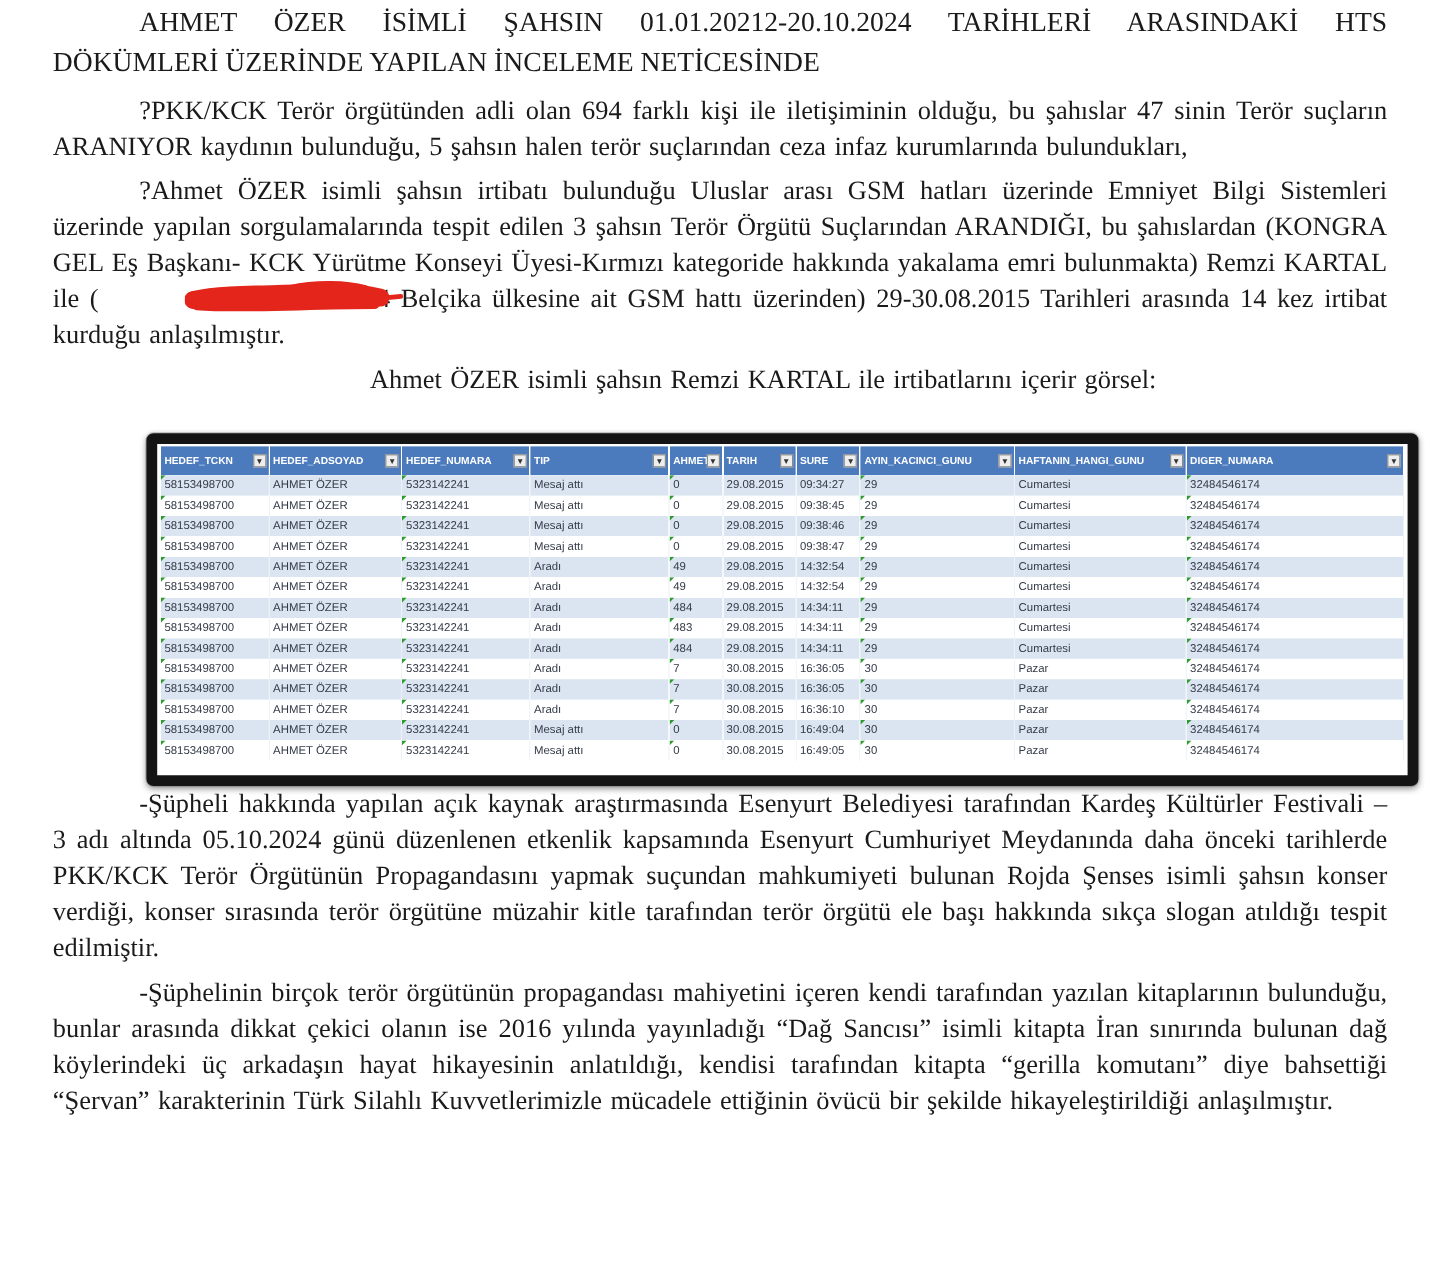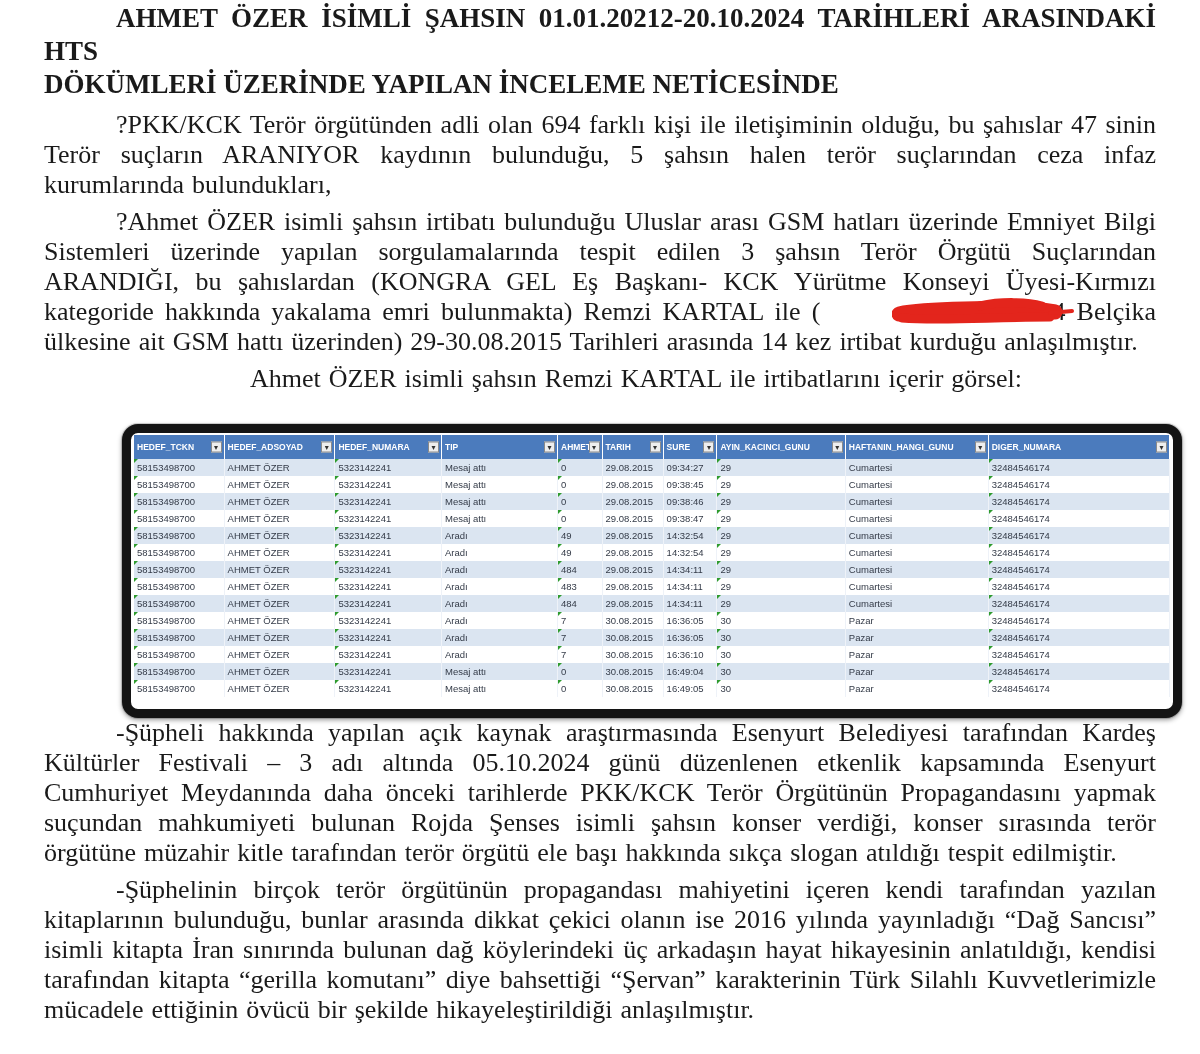--- a/index.html
+++ b/index.html
@@ -7,52 +7,52 @@
     width: 1200px; height: 1054px;
     background: #fff;
     overflow: hidden;
     position: relative;
     font-family: "Liberation Serif", "DejaVu Serif", serif;
     color: #1a1a1a;
   }
   .doc { padding: 0 44px; }
 
   .heading {
-    font-weight: bold;
-    font-size: 27px;
+    font-weight: normal;
+    font-size: 23px;
     line-height: 33px;
     margin: 2px 0 9px 0;
     text-align: justify;
   }
   .heading .hl1 { display: block; text-indent: 72px; text-align: justify; text-align-last: justify; }
   .heading .hl2 { display: block; }
 
   p.body-par {
-    font-size: 26px;
+    font-size: 22px;
     line-height: 30px;
     margin: 0 0 7px 0;
     text-indent: 72px;
     text-align: justify;
     word-spacing: 1.5px;
   }
   p.no-justify { text-align: center; }
 
   .section-title { margin-top: 44px !important; }
 
   
   .redaction { position: relative; z-index: 2; display: inline-block; }
   .redaction svg { vertical-align: -6px; margin-right: -22px; }
 
   
   .table-frame {
     box-sizing: border-box;
     width: 1060px;
     margin: 30px 0 0 78px;
     border: 9px solid var(--frame-color, #141414);
-    border-radius: 16px;
+    border-radius: 6px;
     background: #fff;
     padding: 2px 3px 12px 3px;
     box-shadow: 0 2px 5px rgba(0,0,0,0.4), 0 0 0 1px #d8d8d8;
   }
   table.hts {
     width: 100%;
     border-collapse: collapse;
     table-layout: fixed;
     font-family: "Liberation Sans", "DejaVu Sans", sans-serif;
     filter: blur(0.35px);

